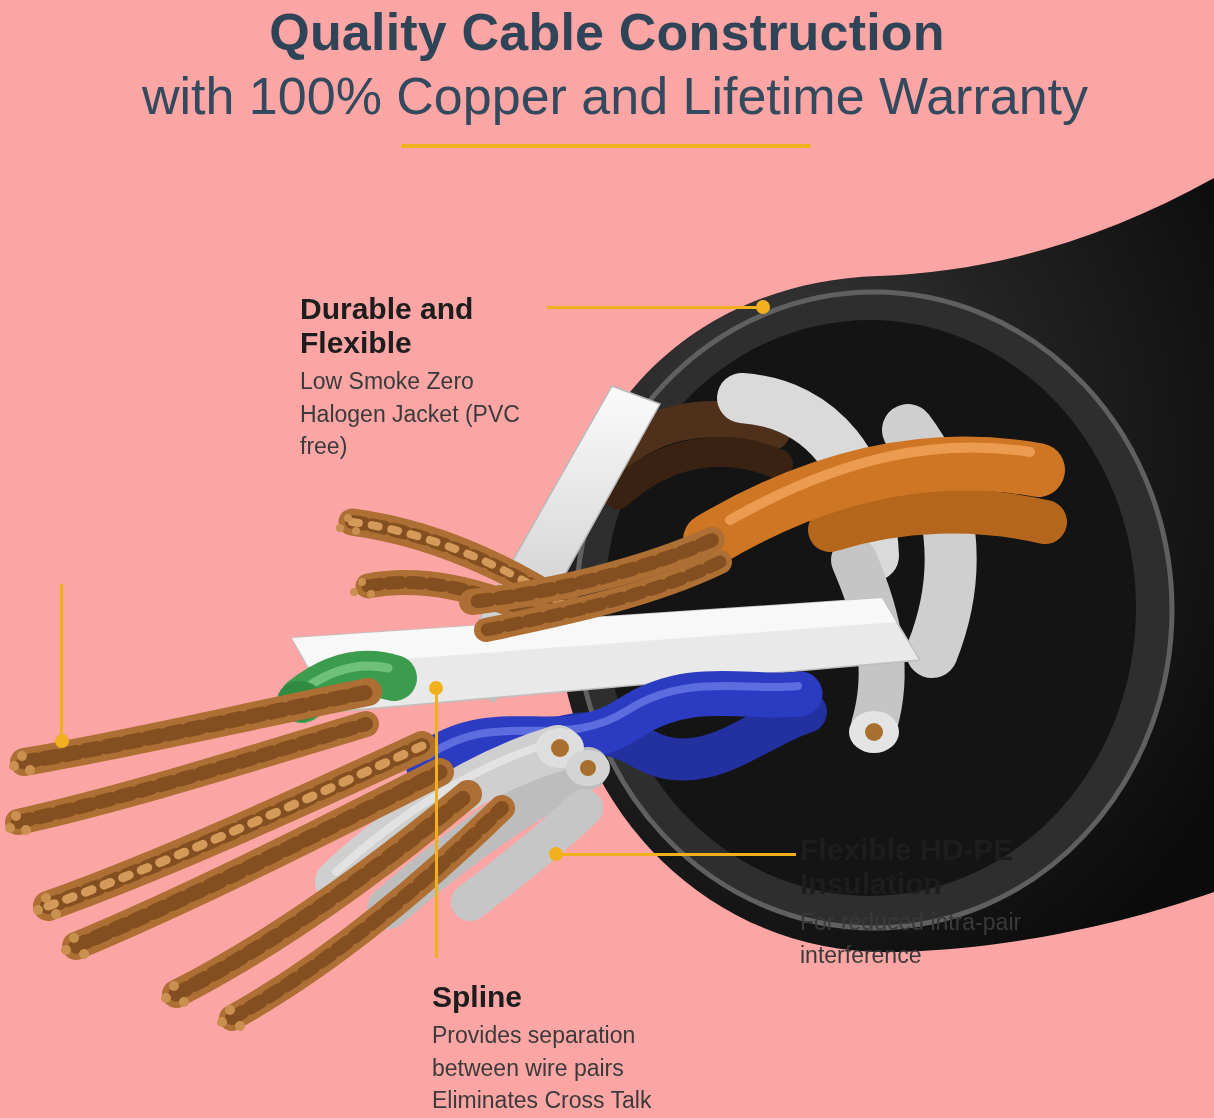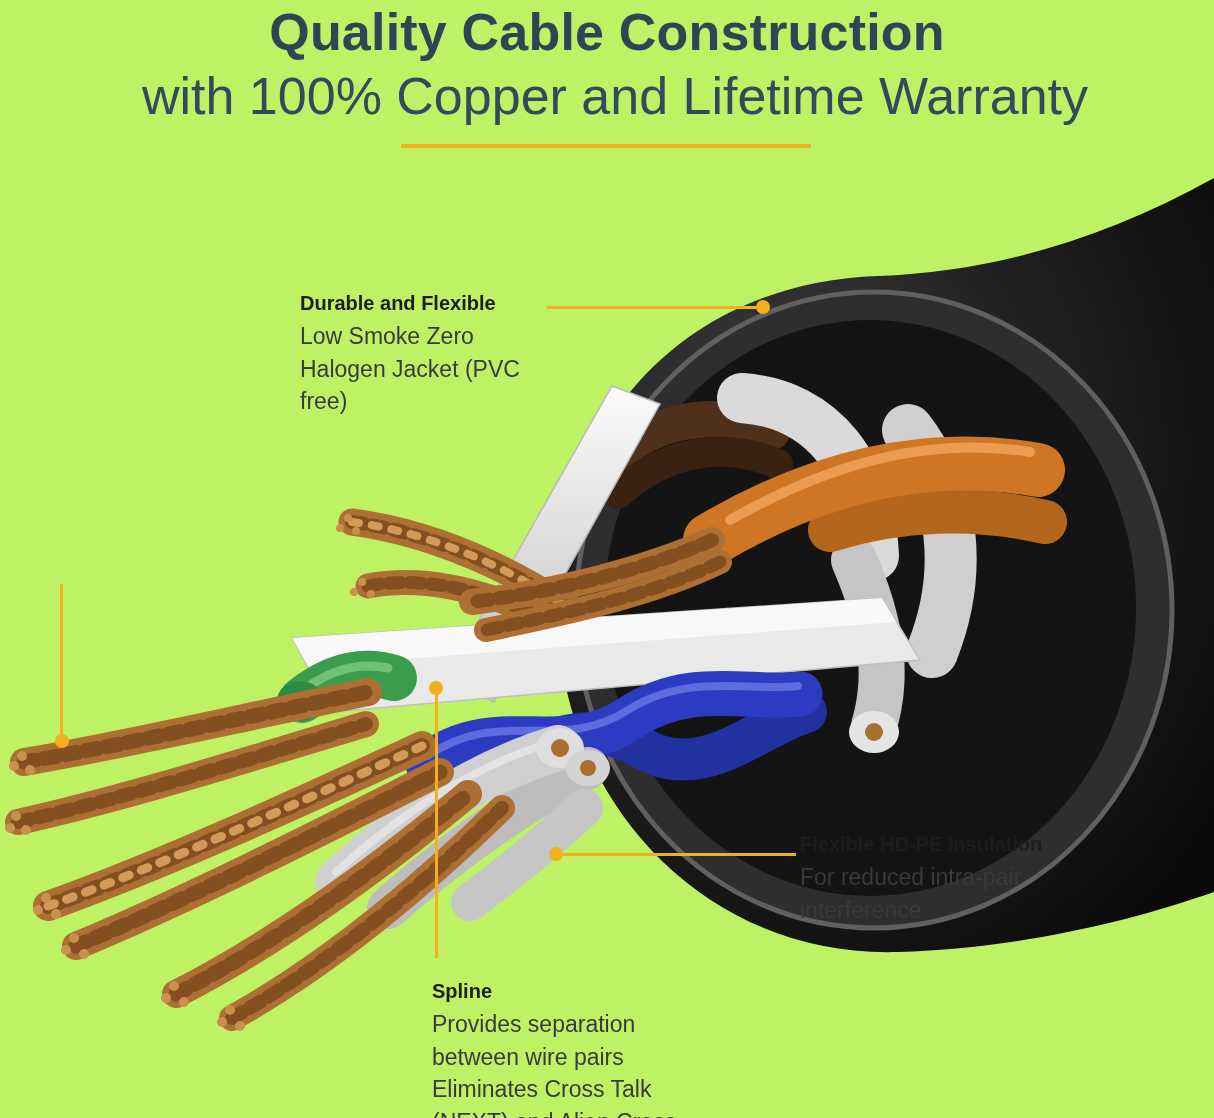--- a/index.html
+++ b/index.html
@@ -1,28 +1,28 @@
 <!DOCTYPE html>
 <html><head>
 <meta charset="utf-8">
 <style>
   * { margin:0; padding:0; box-sizing:border-box; }
   html,body { width:1214px; height:1118px; background:#ffffff; font-family:"Liberation Sans", sans-serif; }
-  .page { position:relative; width:1214px; height:1118px; overflow:hidden; background:#bef264; }
+  .page { position:relative; width:1214px; height:1118px; overflow:hidden; background:#fca5a5; }
 
   .art { position:absolute; left:0; top:0; }
 
   .title { position:absolute; top:2px; left:0; width:100%; text-align:center;
            font-size:52px; font-weight:700; color:#2f4557; letter-spacing:0.2px; }
   .subtitle { position:absolute; top:66px; left:0; width:100%; text-align:center;
               font-size:52px; font-weight:400; color:#33495d;padding-left:16px; }
   .rule { position:absolute; top:144px; left:401px; width:410px; height:4px; background:#F2B01F; }
 
   .callout { position:absolute; }
-  .co-title { font-size:20px; font-weight:700; color:#1d1d1d; margin-bottom:5px; }
+  .co-title { font-size:30px; font-weight:700; color:#1d1d1d; margin-bottom:5px; }
   .co-body  { font-size:23px; color:#3a3a3a; line-height:1.42; }
 
   .co-durable    { left:300px; top:292px; width:252px; }
   .co-copper     { left:58px;  top:438px; width:228px; }
   .co-insulation { left:800px; top:833px; width:340px; }
   .co-spline     { left:432px; top:980px; width:272px; }
 
   .leader { position:absolute; background:#F2B01F; }
   .l-durable    { left:547px; top:306px; width:210px; height:3px; }
   .l-copper     { left:60px;  top:584px; width:3px;  height:152px; }

